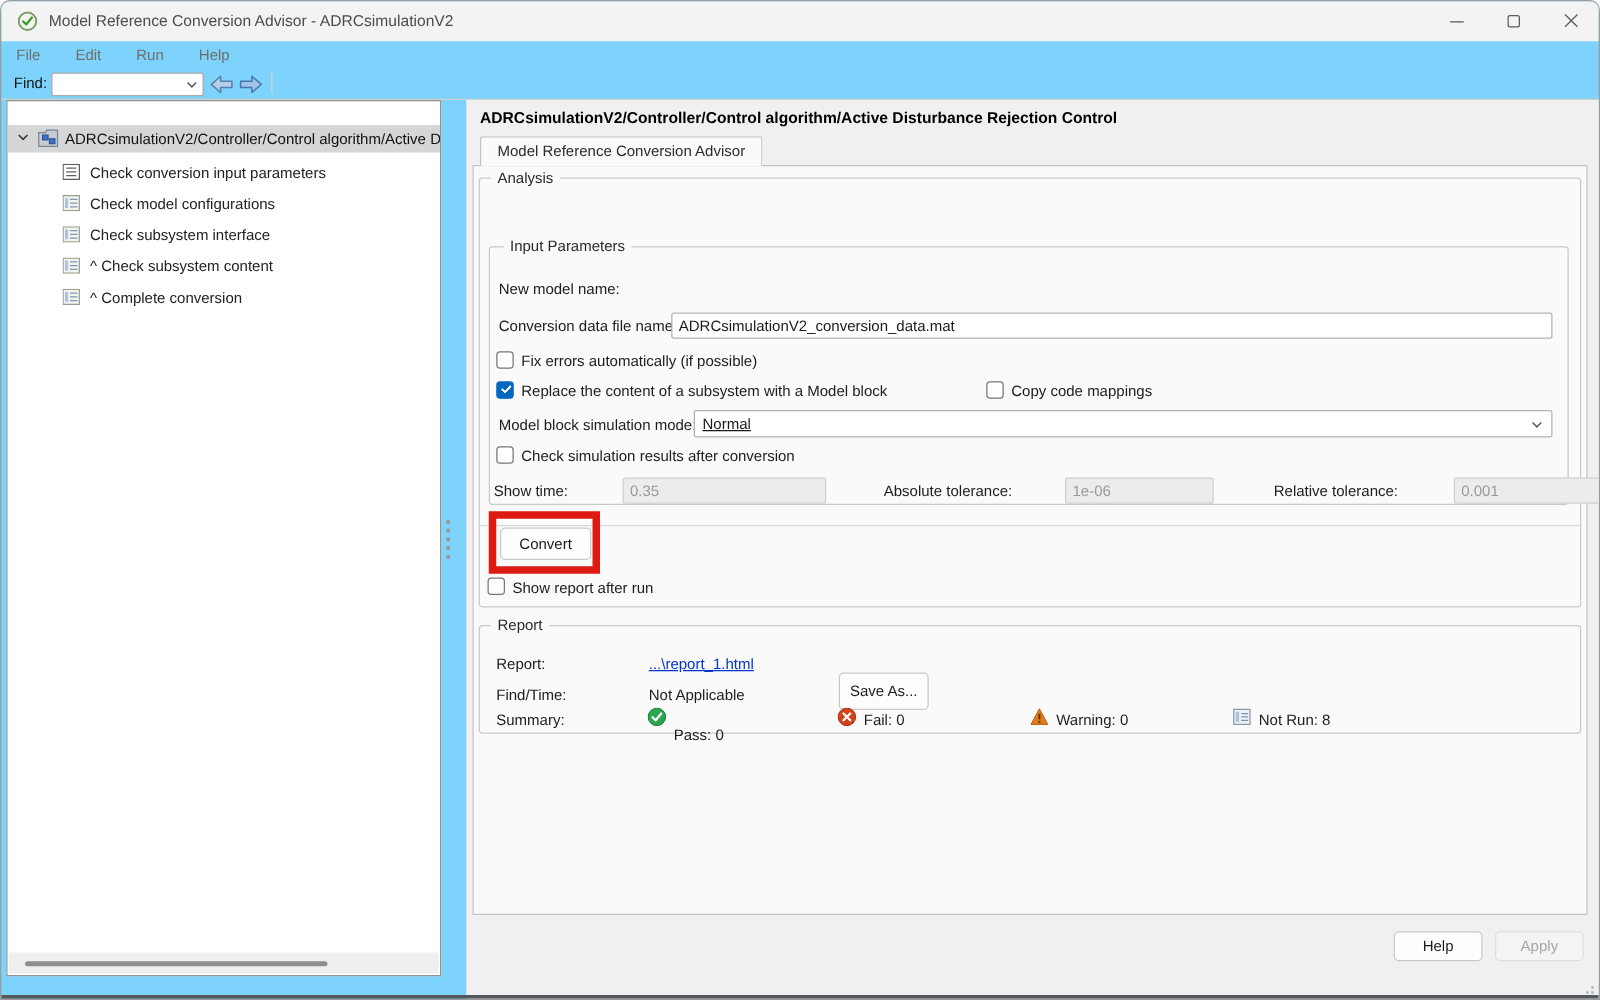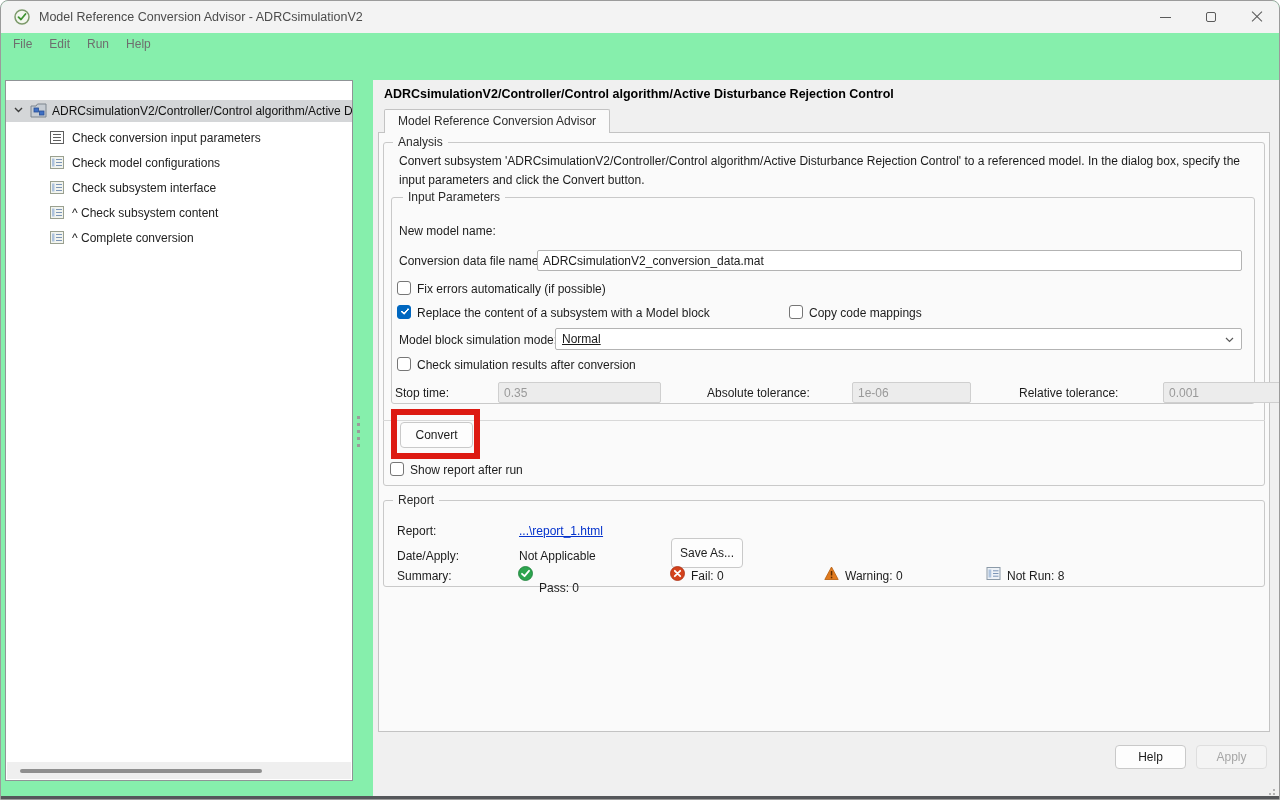--- a/index.html
+++ b/index.html
@@ -1,36 +1,36 @@
 <!DOCTYPE html>
 <html><head>
 <meta charset="utf-8">
 <style>
   * { margin:0; padding:0; box-sizing:border-box; }
   html,body { width:1280px; height:800px; background:#fff; font-family:"Liberation Sans", sans-serif; }
   .window {
-    position:relative; width:1280px; height:800px; background:#86efac;
+    position:relative; width:1280px; height:800px; background:#7dd3fc;
     border:1px solid #9b9b9b; border-radius:8px 8px 0 0; overflow:hidden;
   }
   .bottom-edge { position:absolute; left:0; right:0; bottom:0; height:3px; background:#55575a; z-index:40; }
 
   
   .titlebar { position:absolute; left:0; top:0; width:100%; height:32px; background:#f3f3f3; }
   .app-icon { position:absolute; left:13px; top:8px; width:16px; height:16px; }
   .title-text { position:absolute; left:38px; top:0; line-height:32px; font-size:12.5px; color:#4c4c4c; white-space:nowrap; }
   .win-btn { position:absolute; top:0; width:46px; height:32px; display:flex; align-items:center; justify-content:center; }
   .win-btn.min { left:1141px; } .win-btn.max { left:1187px; } .win-btn.close { left:1233px; }
   .glyph-min { width:11px; height:1px; background:#5a5a5a; }
   .glyph-max { width:10px; height:10px; border:1px solid #5a5a5a; border-radius:2px; }
   .glyph-close { position:relative; width:12px; height:12px; }
   .glyph-close::before,.glyph-close::after { content:""; position:absolute; left:-1px; top:5px; width:14px; height:1px; background:#5a5a5a; }
   .glyph-close::before { transform:rotate(45deg); } .glyph-close::after { transform:rotate(-45deg); }
 
   
-  .menubar { position:absolute; left:0; top:32px; width:100%; height:21px; display:flex; gap:13px; padding-left:10px; align-items:center; }
+  .menubar { position:absolute; left:0; top:32px; width:100%; height:21px; display:flex; gap:24px; padding-left:10px; align-items:center; }
   .menu-item { font-size:12px; color:#6e6e6e; padding:0 2px; }
 
   
   .toolbar { position:absolute; left:0; top:53px; width:100%; height:26px; border-bottom:1px solid #cfcfcf; }
   .find-label { position:absolute; left:10px; top:5px; font-size:12px; color:#111; }
   .find-combo { position:absolute; left:40px; top:4px; width:122px; height:19px; background:#fff; border:1px solid #ababab; border-radius:2px; }
   .find-combo input { position:absolute; left:3px; top:1px; width:100px; height:15px; border:none; outline:none; font-size:11px; font-family:inherit; background:transparent; }
   .combo-chevron { position:absolute; right:4px; top:6px; }
   .nav-arrow { position:absolute; top:3px; width:21px; height:20px; display:flex; align-items:center; justify-content:center; }
   .nav-arrow.back { left:166px; } .nav-arrow.fwd { left:189px; }
@@ -124,20 +124,40 @@
       </div>
   </div>
 
   <div class="menubar">
     <span class="menu-item">File</span>
     <span class="menu-item">Edit</span>
     <span class="menu-item">Run</span>
     <span class="menu-item">Help</span>
   </div>
 
+  <div class="toolbar">
+    <span class="find-label">Find:</span>
+    <div class="find-combo">
+      <input value="" style="">
+      <svg class="combo-chevron" width="9" height="6" viewBox="0 0 9 6">
+          <path d="M1 1 L4.5 4.5 L8 1" fill="none" stroke="#5a5a5a" stroke-width="1.2"></path>
+        </svg>
+    </div>
+    <div class="nav-arrow back">
+      <svg width="19" height="15" viewBox="0 0 19 15">
+        <path d="M8.5 1 L1 7.5 L8.5 14 L8.5 10 L17.5 10 L17.5 5 L8.5 5 Z" fill="#b4cfe9" stroke="#567fa9" stroke-width="1.2" stroke-linejoin="round"></path>
+      </svg>
+    </div>
+    <div class="nav-arrow fwd">
+      <svg width="19" height="15" viewBox="0 0 19 15">
+        <path d="M10.5 1 L18 7.5 L10.5 14 L10.5 10 L1.5 10 L1.5 5 L10.5 5 Z" fill="#9ec4ea" stroke="#4a77ab" stroke-width="1.2" stroke-linejoin="round"></path>
+      </svg>
+    </div>
+    <div class="toolbar-sep"></div>
+  </div>
 
   <div class="tree-panel">
     <div class="tree-root-row">
       <svg class="tree-chevron" width="9" height="6" viewBox="0 0 9 6">
           <path d="M1 1 L4.5 4.5 L8 1" fill="none" stroke="#3c3c3c" stroke-width="1.4"></path>
         </svg>
       <svg class="root-icon" width="17" height="15" viewBox="0 0 17 15">
         <path d="M1 3 h5 l1.5-2 h8.5 v13 h-15 Z" fill="#c6ccd3" stroke="#7d858e" stroke-width="1"></path>
         <rect x="4" y="5" width="4.5" height="4" fill="#3e6fc4" stroke="#274f96" stroke-width="0.8"></rect>
         <rect x="9.5" y="8" width="4.5" height="4" fill="#3e6fc4" stroke="#274f96" stroke-width="0.8"></rect>
@@ -215,21 +235,20 @@
   </div>
 
   <div class="content">
     <div class="content-header">ADRCsimulationV2/Controller/Control algorithm/Active Disturbance Rejection Control</div>
     <div class="tab">Model Reference Conversion Advisor</div>
 
     <div class="tab-panel">
 
       <div class="groupbox analysis-box"></div>
       <div class="group-legend legend-analysis">Analysis</div>
-      <div class="desc">Convert subsystem 'ADRCsimulationV2/Controller/Control algorithm/Active Disturbance Rejection Control' to a referenced model. In the dialog box, specify the input parameters and click the Convert button.</div>
 
       <div class="groupbox input-box"></div>
       <div class="group-legend legend-input">Input Parameters</div>
 
       <div class="fld-label" style="left:20px; top:91px">New model name:</div>
 
       <div class="fld-label" style="left:20px; top:121px">Conversion data file name:</div>
       <input class="text-input" style="left: 158px; top: 117px; width: 705px;" value="ADRCsimulationV2_conversion_data.mat">
 
       <div class="checkbox" style="left:18px; top:148px"></div>
@@ -245,21 +264,21 @@
       <div class="select" style="left:176px; top:195px; width:687px">
         <span>Normal</span>
         <svg width="9" height="6" viewBox="0 0 9 6">
             <path d="M1 1 L4.5 4.5 L8 1" fill="none" stroke="#5a5a5a" stroke-width="1.2"></path>
           </svg>
       </div>
 
       <div class="checkbox" style="left:18px; top:224px"></div>
       <div class="cb-label" style="left:38px; top:225px">Check simulation results after conversion</div>
 
-      <div class="fld-label" style="left:16px; top:253px">Stop time:</div>
+      <div class="fld-label" style="left:16px; top:253px">Show time:</div>
       <input class="text-input disabled" disabled="" style="left: 75px; top: 249px; width: 163px;" value="0.35">
 
       <div class="fld-label" style="left:328px; top:253px">Absolute tolerance:</div>
       <input class="text-input disabled" disabled="" style="left: 429px; top: 249px; width: 119px;" value="1e-06">
 
       <div class="fld-label" style="left:640px; top:253px">Relative tolerance:</div>
       <input class="text-input disabled" disabled="" style="left: 740px; top: 249px; width: 134px;" value="0.001">
 
       <div class="hsep"></div>
 
@@ -269,21 +288,21 @@
       <div class="checkbox" style="left:11px; top:329px"></div>
       <div class="cb-label" style="left:31px; top:330px">Show report after run</div>
 
       <div class="groupbox report-box"></div>
       <div class="group-legend legend-report">Report</div>
 
       <div class="fld-label" style="left:18px; top:391px">Report:</div>
       <a class="link" style="left:140px; top:391px" href="#">...\report_1.html</a>
       <button class="btn saveas-btn">Save As...</button>
 
-      <div class="fld-label" style="left:18px; top:416px">Date/Apply:</div>
+      <div class="fld-label" style="left:18px; top:416px">Find/Time:</div>
       <div class="fld-label" style="left:140px; top:416px">Not Applicable</div>
 
       <div class="fld-label" style="left:18px; top:436px">Summary:</div>
 
       <svg class="sum-icon" style="left:139px; top:433px" viewBox="0 0 15 15">
         <circle cx="7.5" cy="7.5" r="7" fill="#2da44e" stroke="#1a7f37" stroke-width="0.8"></circle>
         <path d="M4 7.8 L6.5 10.2 L11 4.8" fill="none" stroke="#fff" stroke-width="1.8" stroke-linecap="round" stroke-linejoin="round"></path>
       </svg>
       <div class="sum-text" style="left:160px; top:448px">Pass: 0</div>
 

